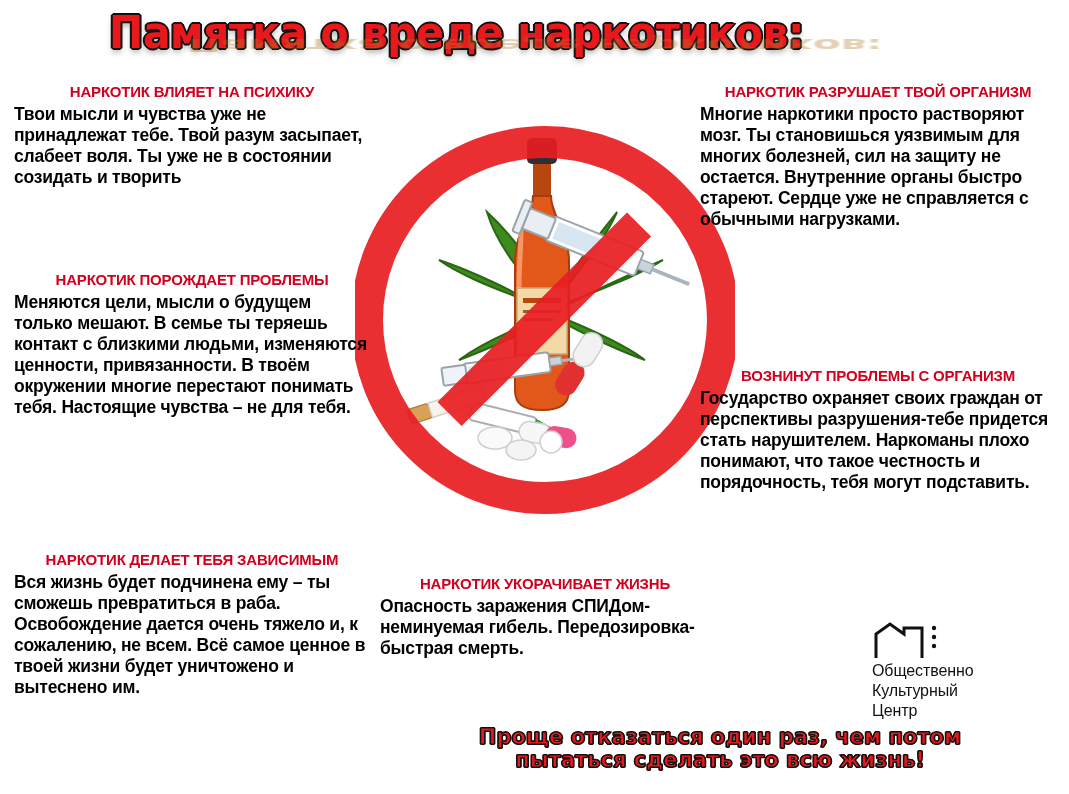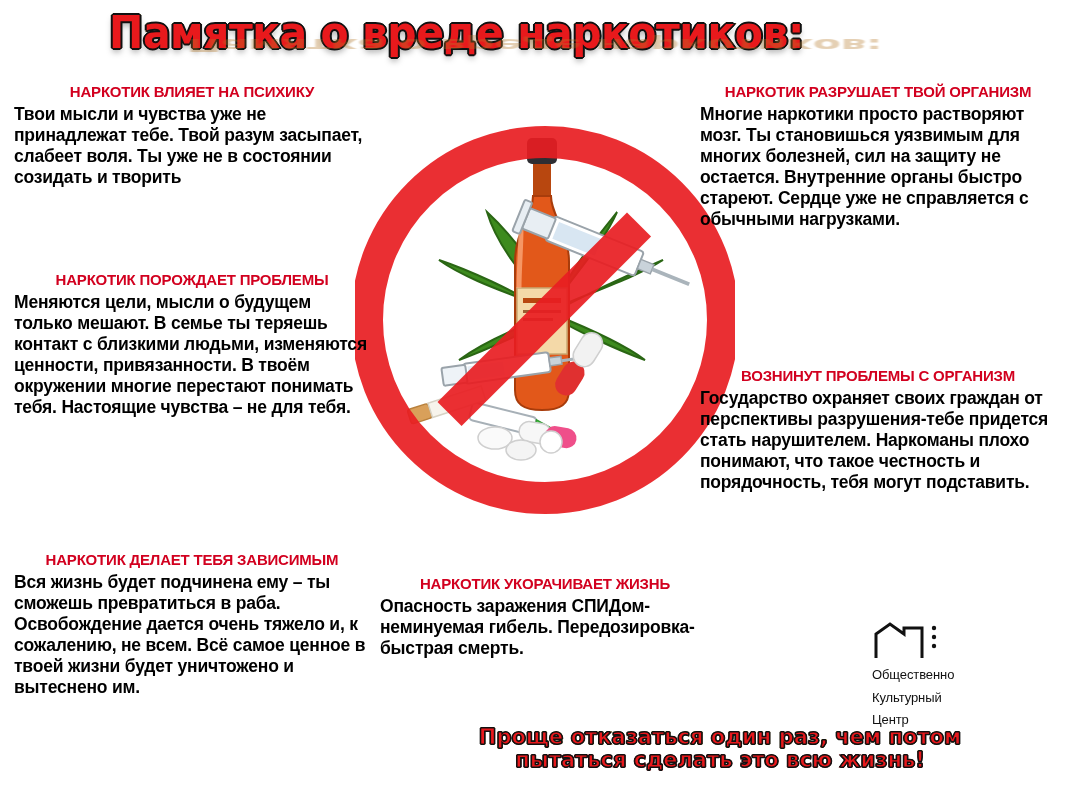--- a/index.html
+++ b/index.html
@@ -117,24 +117,24 @@
   
   #logo {
     position: absolute;
     left: 872px;
     top: 620px;
     width: 120px;
     color: #111;
   }
   #logo svg { display: block; }
   #logo .logo-text {
-    font-size: 13px;
+    font-size: 16px;
     line-height: 1.12;
     color: #111;
-    margin-top: 8px;
+    margin-top: 2px;
     letter-spacing: -0.1px;
   }
 
   
   #art {
     position: absolute;
     left: 355px;
     top: 120px;
     width: 380px;
     height: 400px;

